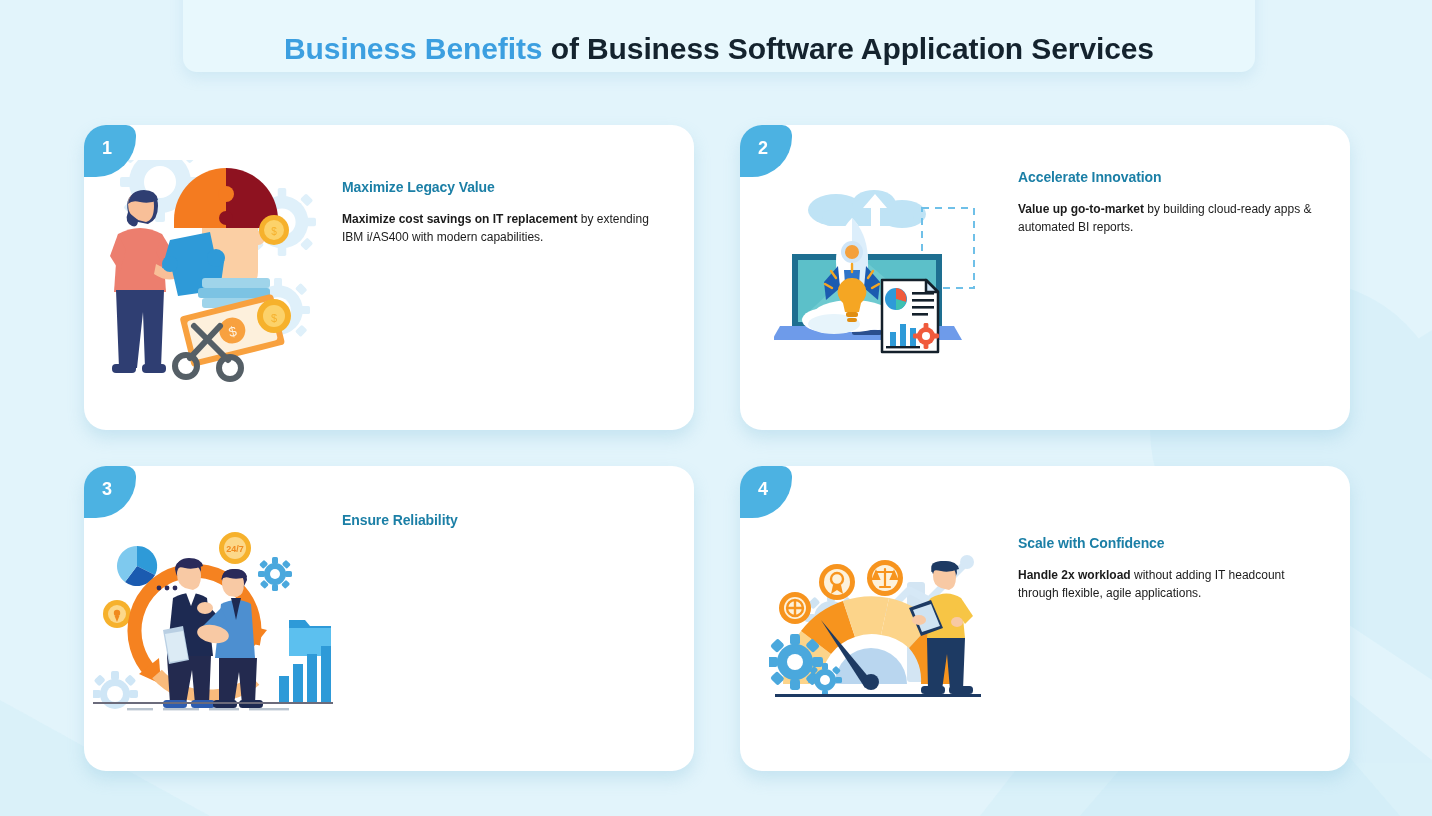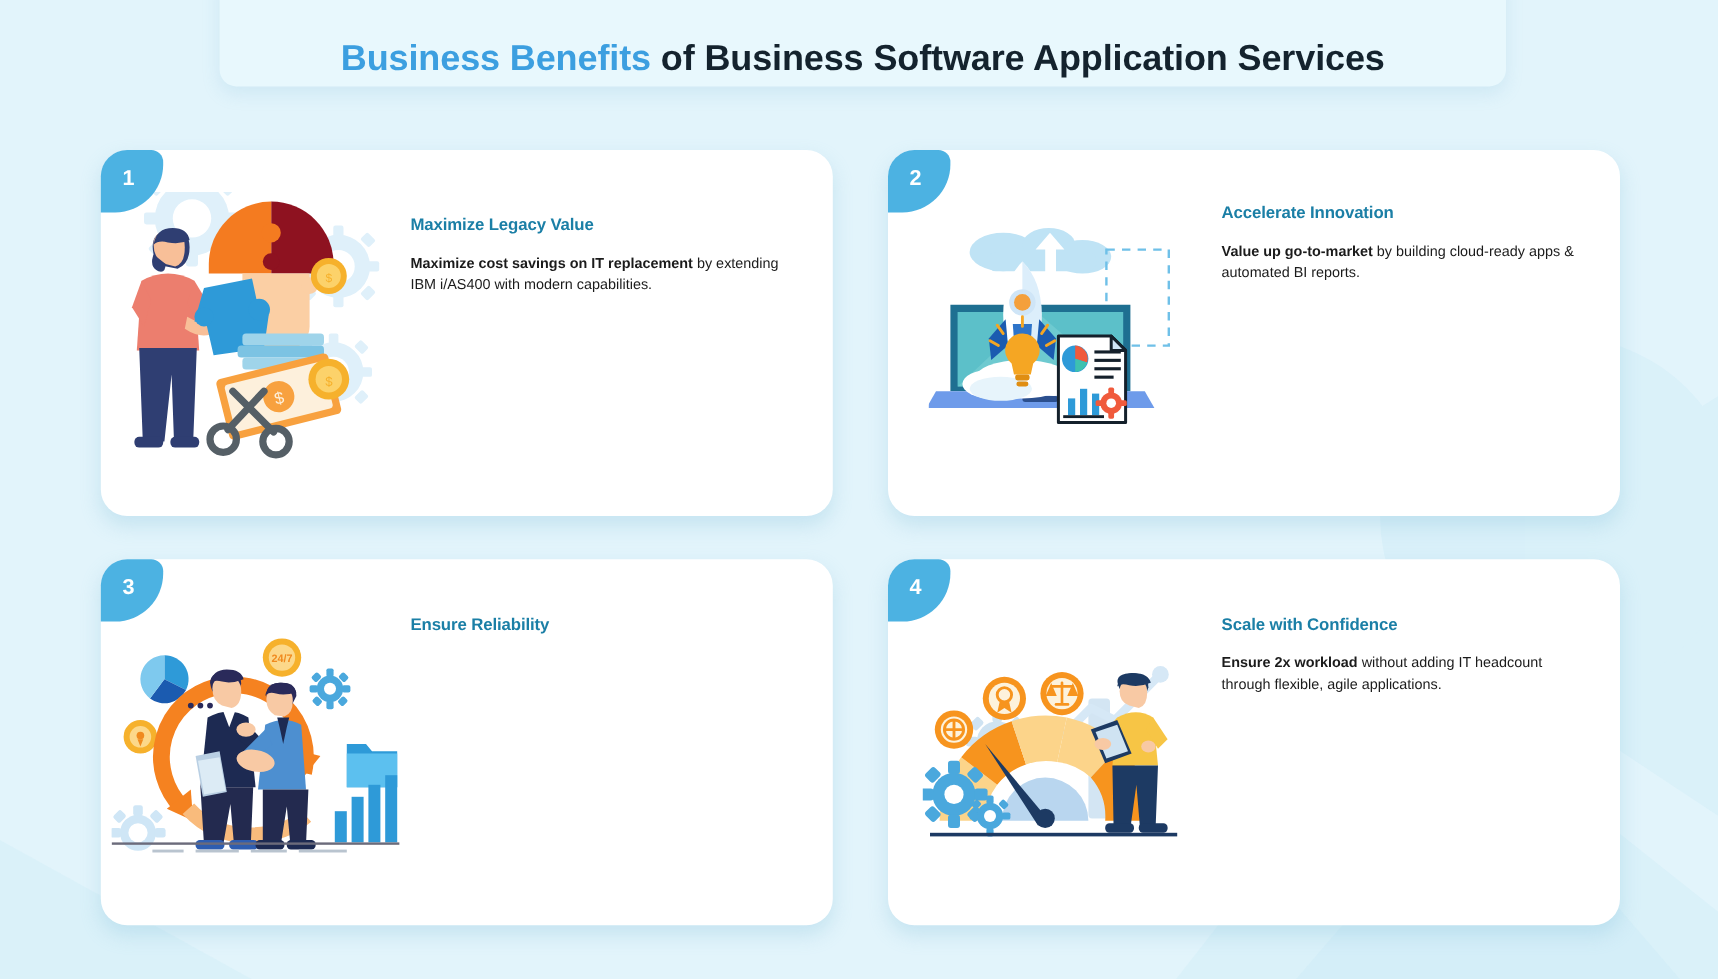--- a/index.html
+++ b/index.html
@@ -130,21 +130,21 @@
     line-height: 1.48;
     margin: 0;
     font-weight: 400;
   }
   .card-body .b { font-weight: 700; }
 
   
   #card-2 .card-text { padding-top: 44px; }
   #card-2 .illus { width: 278px; }
   #card-3 .card-text { padding-top: 46px; }
-  #card-4 .card-text { padding-top: 46px; }
+  #card-4 .card-text { padding-top: 33px; margin-top: 36px; }
   #card-4 .illus { width: 278px; }
 </style>
 </head>
 <body>
 
 <svg id="bg-decor" viewBox="0 0 1432 816" xmlns="http://www.w3.org/2000/svg">
   <rect x="0" y="0" width="1432" height="816" fill="#e2f4fb"></rect>
   <g opacity="0.55" fill="#d3eef8">
     <path d="M1432 330 L1160 500 L1432 680 Z"></path>
     <path d="M980 816 L1180 560 L1432 760 L1432 816 Z"></path>
@@ -601,17 +601,17 @@
           <rect x="-6" y="118" width="24" height="8" rx="3.5" fill="#1d3a63"></rect>
           <rect x="22" y="118" width="24" height="8" rx="3.5" fill="#1d3a63"></rect>
         </g>
 
         <rect x="6" y="160" width="206" height="3" fill="#1d3a63"></rect>
       </svg>
     </div>
 
     <div class="card-text">
       <h3 class="card-title">Scale with Confidence</h3>
-      <p class="card-body"><span class="b">Ensure 2x workload</span><span> without adding IT headcount through flexible, agile applications.</span></p>
+      <p class="card-body"><span class="b">Handle 2x workload</span><span> without adding IT headcount through flexible, agile applications.</span></p>
     </div>
   </div>
 
 </div>
 
 </body></html>

